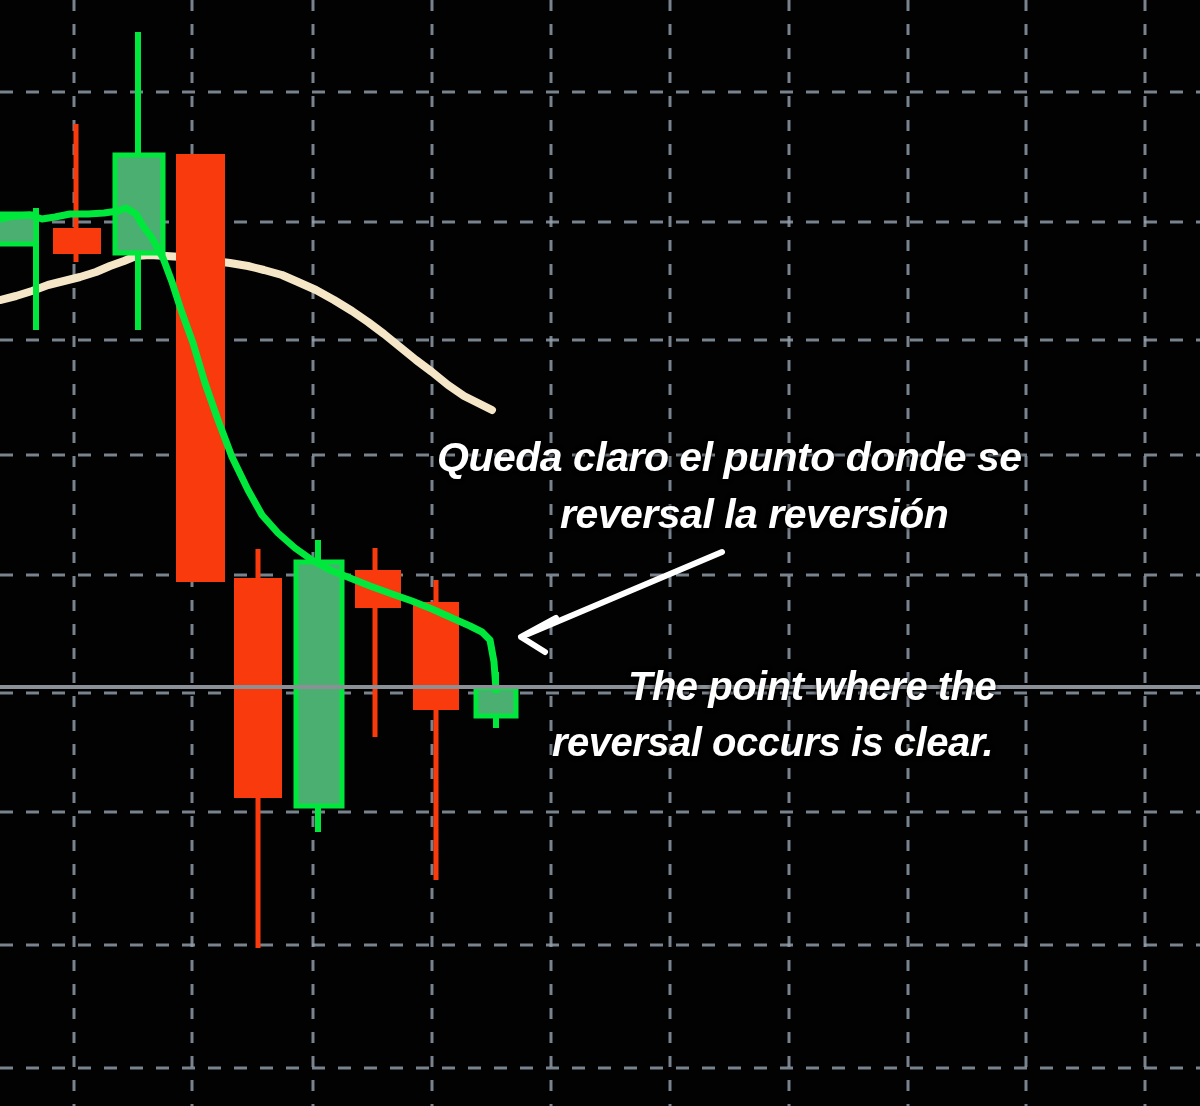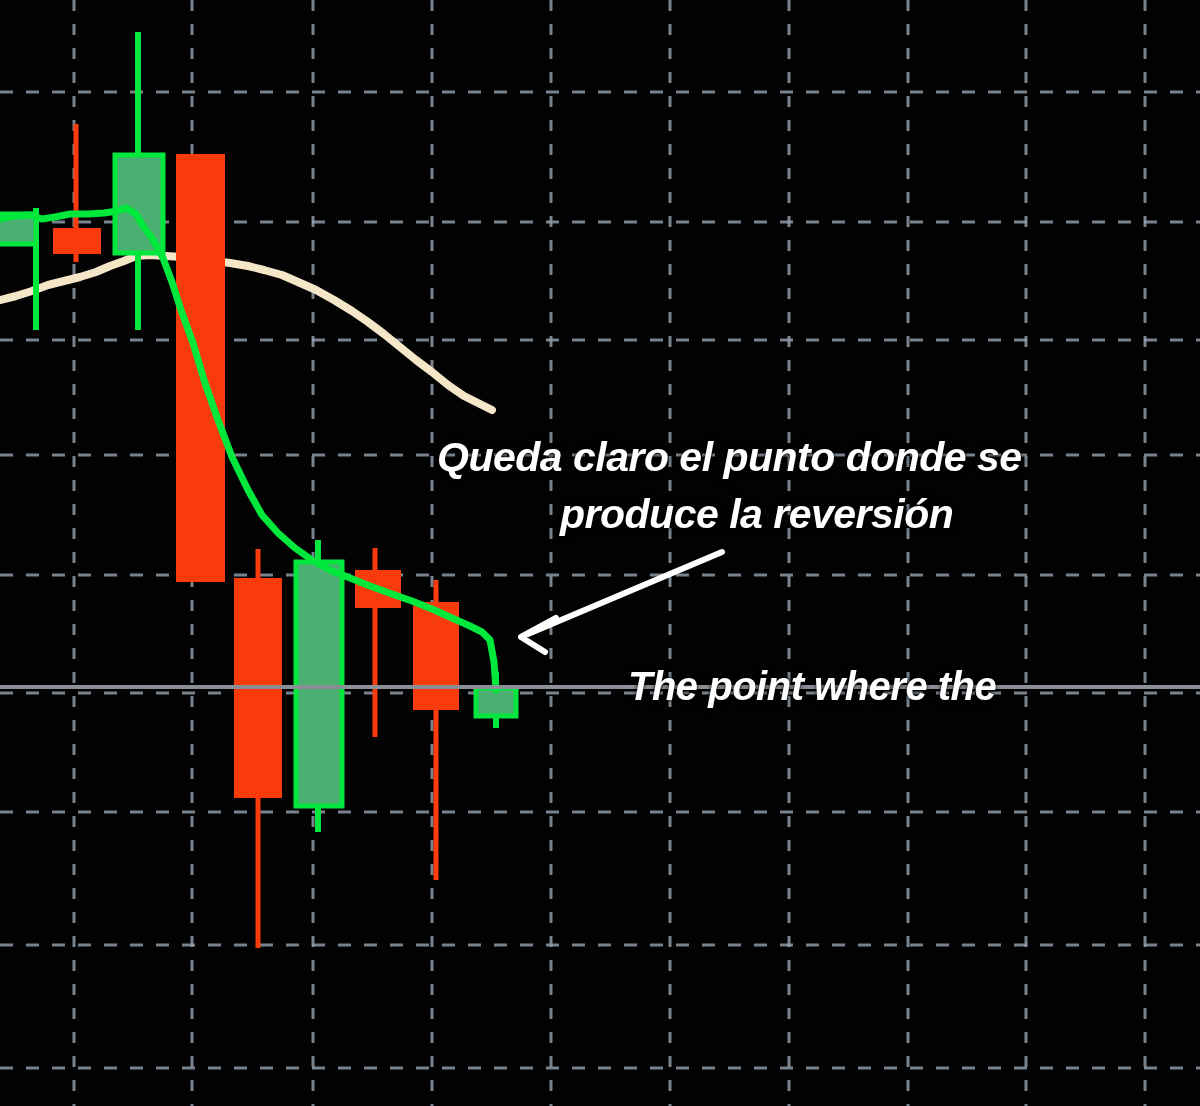--- a/index.html
+++ b/index.html
@@ -149,16 +149,17 @@
   </svg>
 
   <svg id="annotation-layer" viewBox="0 0 1200 1106" width="1200" height="1106">
     <g>
       <line x1="722" y1="552" x2="528" y2="634" stroke="#ffffff" stroke-width="6" stroke-linecap="round"></line>
       <polyline points="556,618 521,637 545,652" fill="none" stroke="#ffffff" stroke-width="6" stroke-linecap="round" stroke-linejoin="round"></polyline>
     </g>
   </svg>
 
   <div class="anno-text" id="anno-es-line1">Queda claro el punto donde se</div>
-  <div class="anno-text" id="anno-es-line2">produce la reversión</div>
+  <div class="anno-text" id="anno-es-line2">reversal la reversión</div>
   <div class="anno-text" id="anno-en-line1">The point where the</div>
+  <div class="anno-text" id="anno-en-line2">reversal occurs is clear.</div>
 
 </div>
 
 </body></html>

